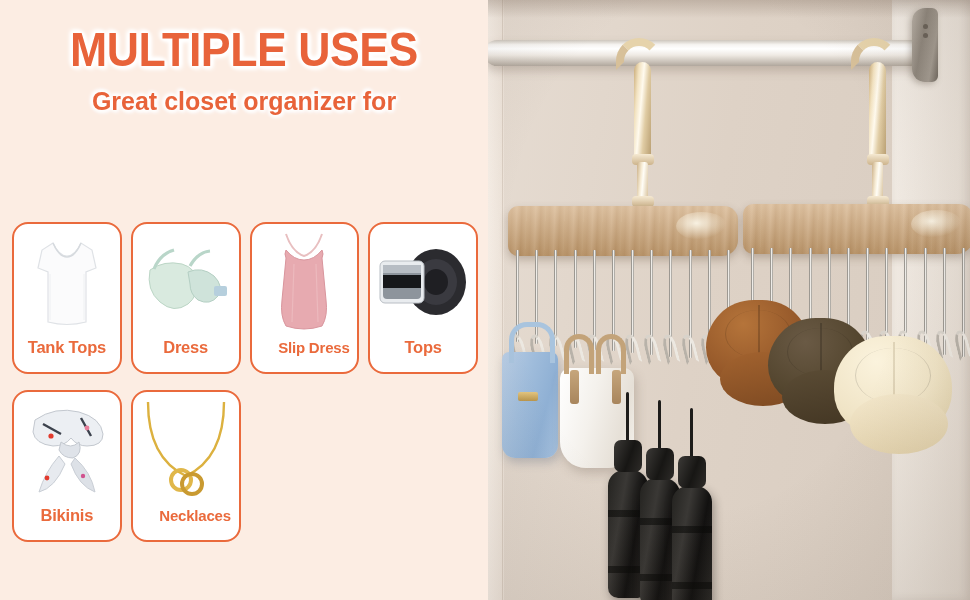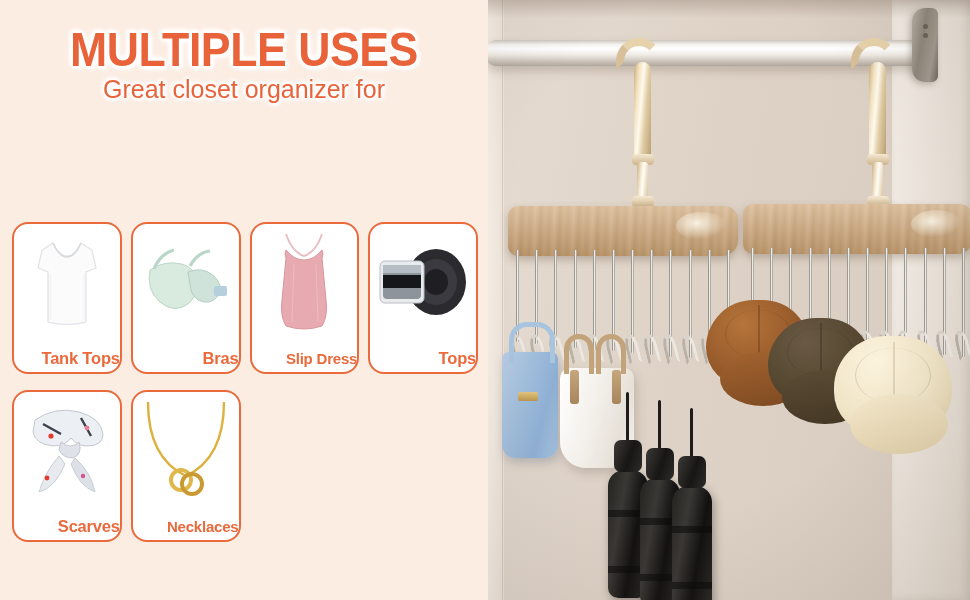--- a/index.html
+++ b/index.html
@@ -28,22 +28,22 @@
     letter-spacing:-0.5px;
     color:#e8633a;
     transform:scaleX(0.93);
     text-shadow:
       0 0 6px #fff, 0 0 6px #fff, 0 0 5px #fff,
       2px 0 4px #fff, -2px 0 4px #fff,
       0 2px 4px #fff, 0 -2px 4px #fff,
       3px 3px 5px #fff, -3px -3px 5px #fff;
   }
   .subheadline {
-    margin-top:0;
-    font-weight:normal;
+    margin-top:12px;
+    font-weight:bold;
     font-size:25px;
     line-height:1.22;
     color:#e8633a;
     text-shadow:
       0 0 5px #fff, 0 0 5px #fff,
       2px 0 4px #fff, -2px 0 4px #fff,
       0 2px 4px #fff, 0 -2px 4px #fff,
       2px 2px 4px #fff, -2px -2px 4px #fff;
   }
   .subheadline .ln { display:block; }
@@ -60,23 +60,23 @@
     row-gap:16px;
   }
   .card {
     position:relative;
     background:#ffffff;
     border:2px solid #ea6a3c;
     border-radius:16px;
     overflow:hidden;
     display:flex;
     flex-direction:column;
-    align-items:flex-end;
+    align-items:center;
     justify-content:flex-end;
-    padding-bottom:6px;
+    padding-bottom:17px;
   }
   .card-art {
     position:absolute;
     left:0; right:0; top:4px;
     height:108px;
     display:flex;
     align-items:center;
     justify-content:center;
   }
   .card-art svg { display:block; }
@@ -361,21 +361,21 @@
       <div class="card">
         <div class="card-art">
           <svg width="92" height="80" viewBox="0 0 92 80">
             <path d="M10 28 Q6 48 20 60 Q34 72 48 62 Q58 54 57 40 Q56 26 42 22 Q24 18 10 28 Z" fill="#d9eadf" stroke="#bcd6c6" stroke-width="1"></path>
             <path d="M48 30 Q62 24 74 34 Q84 44 78 54 Q70 64 58 58 Q50 52 50 42 Z" fill="#cfe3da" stroke="#b4cfc3" stroke-width="1"></path>
             <path d="M14 27 Q20 12 34 8" fill="none" stroke="#b9d6c9" stroke-width="3.2"></path>
             <path d="M50 24 Q58 10 70 9" fill="none" stroke="#b9d6c9" stroke-width="3.2"></path>
             <rect x="74" y="44" width="13" height="10" rx="2" fill="#b6cfdd"></rect>
           </svg>
         </div>
-        <div class="card-label">Bras</div>
+        <div class="card-label">Dress</div>
       </div>
 
 
       <div class="card">
         <div class="card-art">
           <svg width="64" height="104" viewBox="0 0 64 104">
             <path d="M14 4 Q20 22 32 26 Q44 22 50 4" fill="none" stroke="#e8bfc0" stroke-width="2"></path>
             <path d="M14 20 Q12 24 14 28 L10 70 Q8 86 14 96 Q32 102 50 96 Q56 86 54 70 L50 28
                      Q52 24 50 20 Q42 30 32 30 Q22 30 14 20 Z" fill="#e7aab0" stroke="#d9959d" stroke-width="1"></path>
             <path d="M22 34 L20 92 M44 34 L46 92" stroke="#ecb9bd" stroke-width="1.2" fill="none"></path>
@@ -408,21 +408,21 @@
             <path d="M40 40 Q50 48 58 40 Q62 52 52 56 Q42 56 38 48 Z" fill="#dfe3e9" stroke="#c3c8cf"></path>
             <path d="M38 54 Q24 70 18 90 Q34 86 44 62 Z" fill="#e7eaef" stroke="#c9ced5"></path>
             <path d="M54 56 Q70 70 74 90 Q58 84 50 62 Z" fill="#dde1e7" stroke="#c9ced5"></path>
             <path d="M22 22 L40 32 M60 16 L70 34" stroke="#3c424d" stroke-width="2.4" fill="none"></path>
             <circle cx="30" cy="34" r="2.6" fill="#e23b2e"></circle>
             <circle cx="66" cy="26" r="2.4" fill="#e87e9b"></circle>
             <circle cx="26" cy="76" r="2.4" fill="#e23b2e"></circle>
             <circle cx="62" cy="74" r="2.2" fill="#d0528e"></circle>
           </svg>
         </div>
-        <div class="card-label">Scarves</div>
+        <div class="card-label">Bikinis</div>
       </div>
 
       <div class="card">
         <div class="card-art">
           <svg width="92" height="100" viewBox="0 0 92 100">
             <path d="M8 2 Q8 58 46 76 Q84 58 84 2" fill="none" stroke="#dcb13f" stroke-width="2.4"></path>
             <circle cx="41" cy="80" r="10" fill="none" stroke="#e0b74a" stroke-width="4"></circle>
             <circle cx="52" cy="84" r="10" fill="none" stroke="#c99a31" stroke-width="4"></circle>
           </svg>
         </div>

